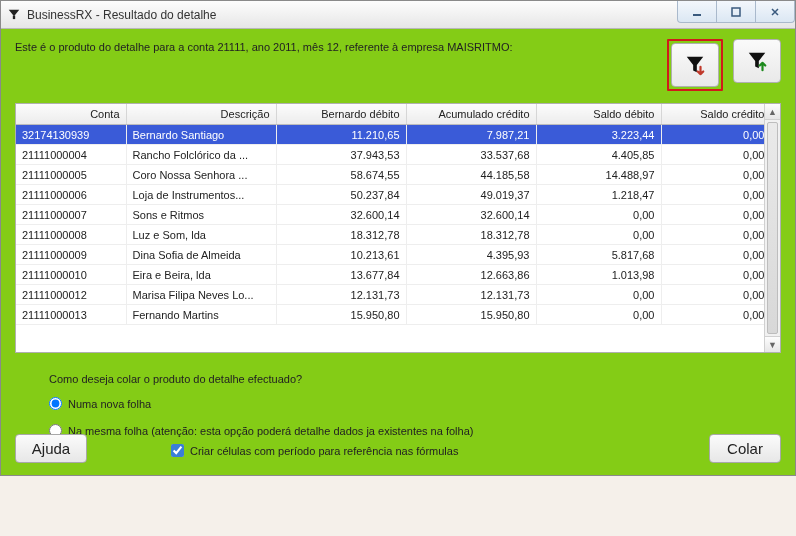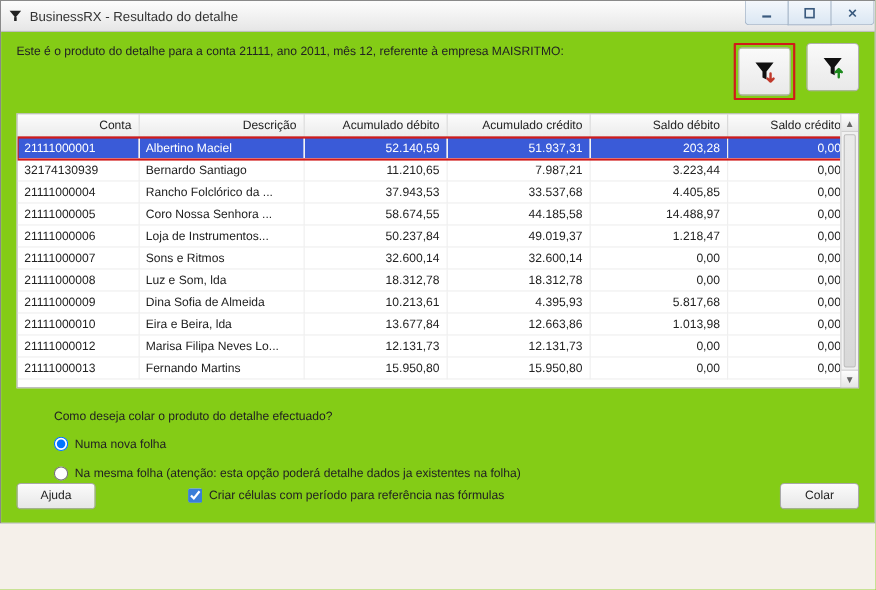--- a/index.html
+++ b/index.html
@@ -166,21 +166,21 @@
   .bottom-left {
     position: absolute;
     bottom: 12px; left: 14px;
   }
   .btn {
     min-width: 72px;
     padding: 5px 4px;
     border: 1px solid #a8a8a8;
     border-radius: 4px;
     background: linear-gradient(#fbfbfb,#e7e7e7);
-    font-size: 11px; color: #222;
+    font-size: 15px; color: #222;
     text-align: center;
   }
 </style>
 </head>
 <body>
 
 <div class="window">
 
   <div class="titlebar">
     <span class="icon">
@@ -239,35 +239,27 @@
             <col style="width:150px">
             <col style="width:130px">
             <col style="width:130px">
             <col style="width:125px">
             <col style="width:110px">
           </colgroup>
           <thead>
             <tr>
               <th>Conta</th>
               <th>Descrição</th>
-              <th>Acumulado débito</th>
+              <th>Bernardo débito</th>
               <th>Acumulado crédito</th>
               <th>Saldo débito</th>
               <th>Saldo crédito</th>
             </tr>
           </thead>
           <tbody id="tbody">
-              <tr class="row-highlight">
-                <td>21111000001</td>
-                <td>Albertino Maciel</td>
-                <td class="num">52.140,59</td>
-                <td class="num">51.937,31</td>
-                <td class="num">203,28</td>
-                <td class="num">0,00</td>
-              </tr>
               <tr>
                 <td>32174130939</td>
                 <td>Bernardo Santiago</td>
                 <td class="num">11.210,65</td>
                 <td class="num">7.987,21</td>
                 <td class="num">3.223,44</td>
                 <td class="num">0,00</td>
               </tr>
               <tr>
                 <td>21111000004</td>

